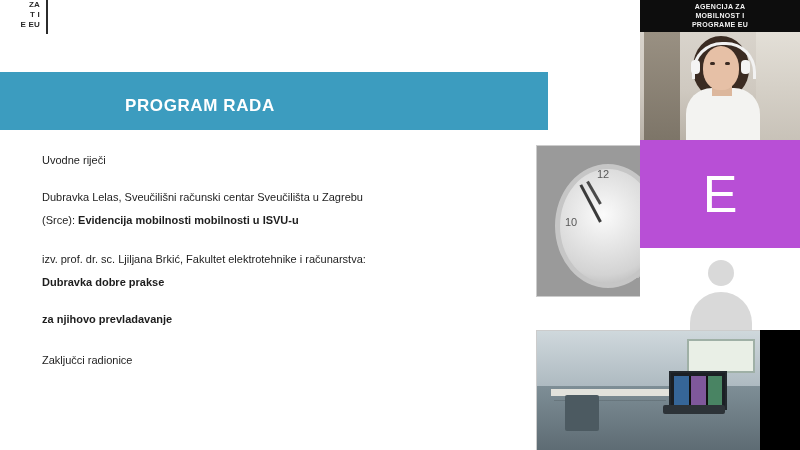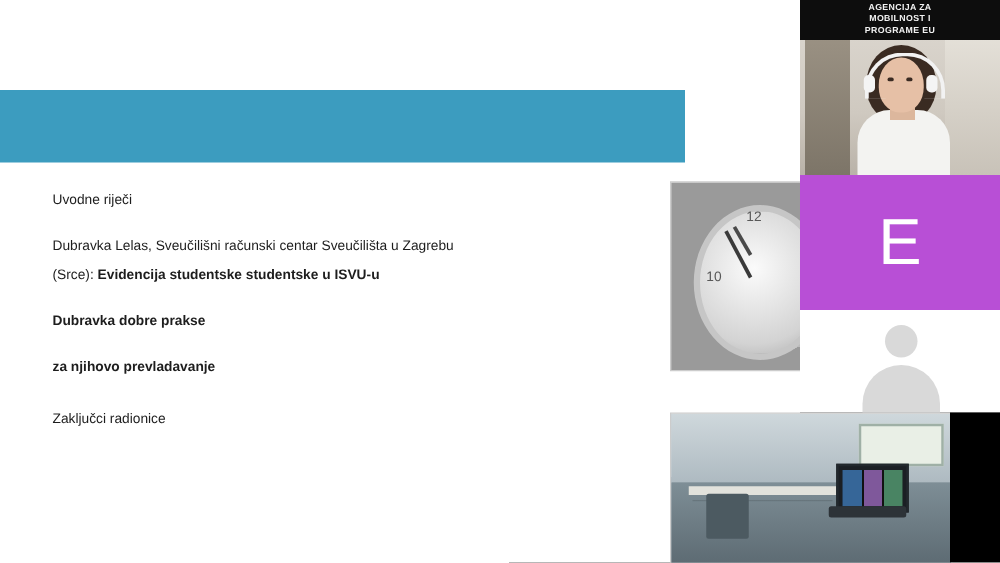--- a/index.html
+++ b/index.html
@@ -347,29 +347,36 @@
   }
   #edge-bottom { left: 0; bottom: 0; width: 800px; height: 0px; }
 </style>
 </head>
 <body>
 
 <div id="stage">
 
   <div id="slide">
 
+    <div id="logo-frag">
+      <div class="logo-lines">ZA</div>
+      <div class="logo-lines" style="top:10px">T I</div>
+      <div class="logo-lines" style="top:20px">E EU</div>
+    </div>
 
     <div id="header-band"></div>
+    <div id="header-title">PROGRAM RADA</div>
 
     <div id="body-block">
       <p class="line">Uvodne riječi</p>
       <p class="line tight">Dubravka Lelas, Sveučilišni računski centar Sveučilišta u Zagrebu</p>
       <p class="line">
-        <span>(Srce): </span><span class="b">Evidencija studentske studentske u ISVU-u</span>
+        <span>(Srce): </span><span class="b">Evidencija mobilnosti mobilnosti u ISVU-u</span>
       </p>
+      <p class="line tight" style="margin-top:18px">izv. prof. dr. sc. Ljiljana Brkić, Fakultet elektrotehnike i računarstva:</p>
       <p class="line b">Dubravka dobre prakse</p>
       <p class="line b">za njihovo prevladavanje</p>
       <p class="line" style="margin-top:20px">Zaključci radionice</p>
     </div>
 
     <div class="photo" id="photo-clock">
       <div class="dial"></div>
       <div class="num" style="left:60px; top:22px;">12</div>
       <div class="num" style="left:28px; top:70px;">10</div>
       <div class="hand-m"></div>

